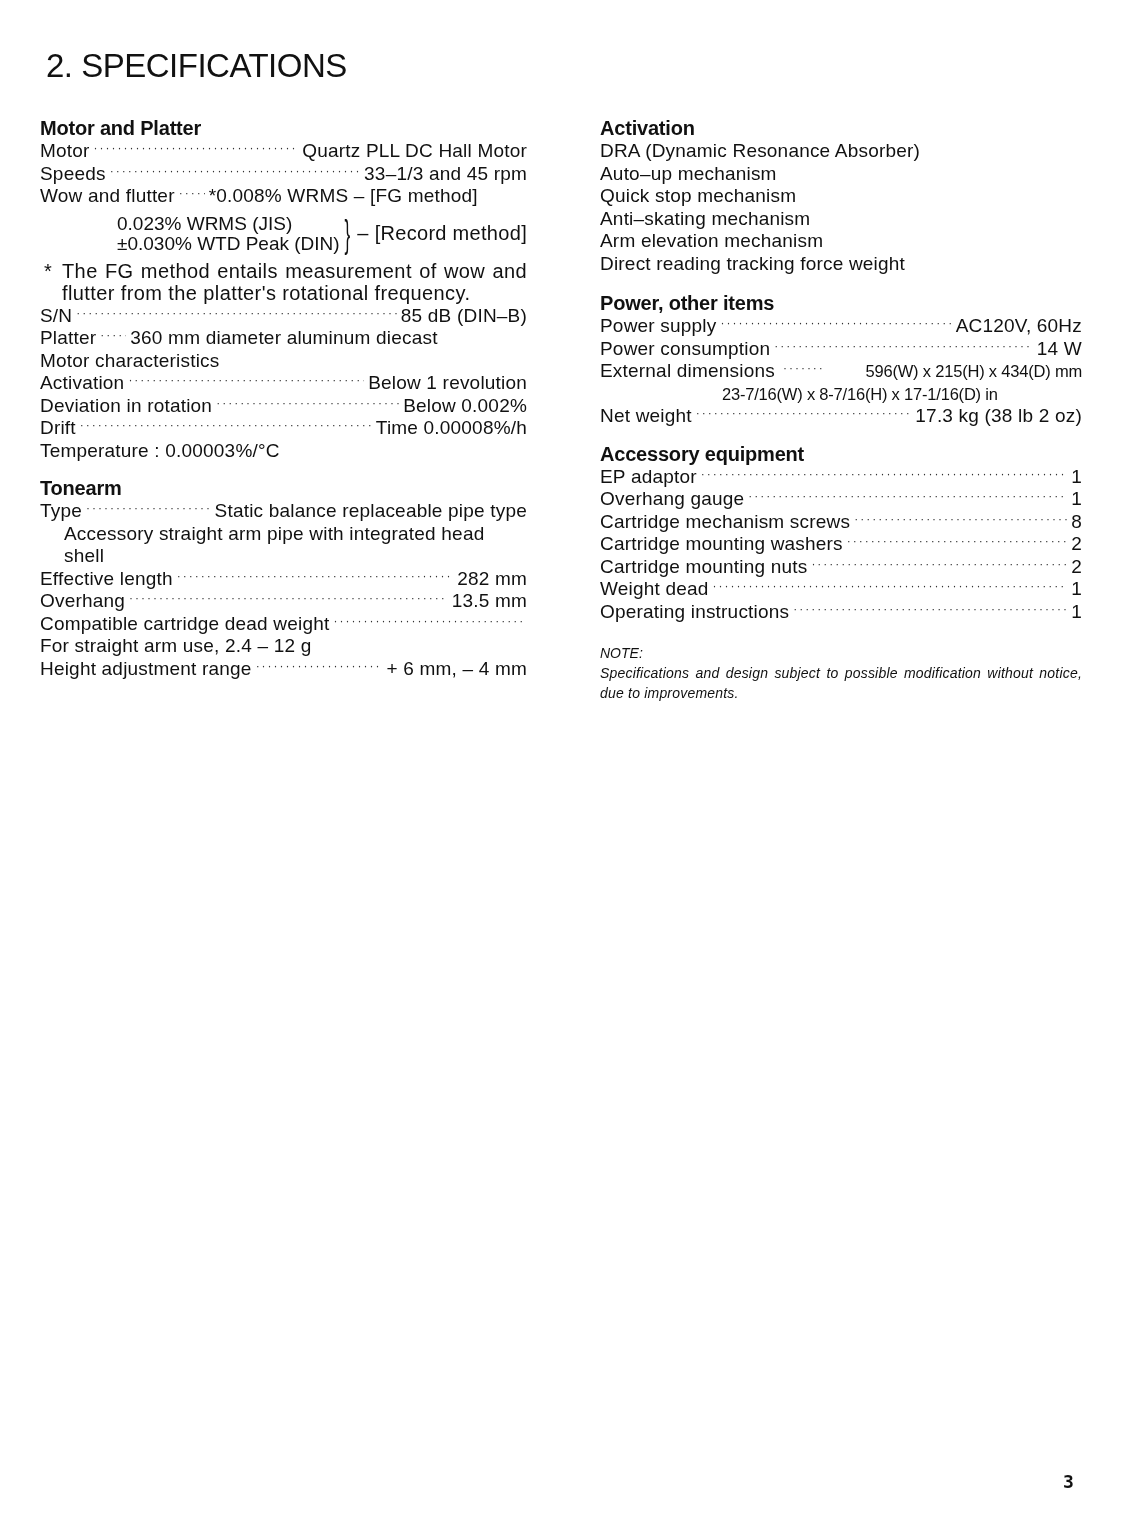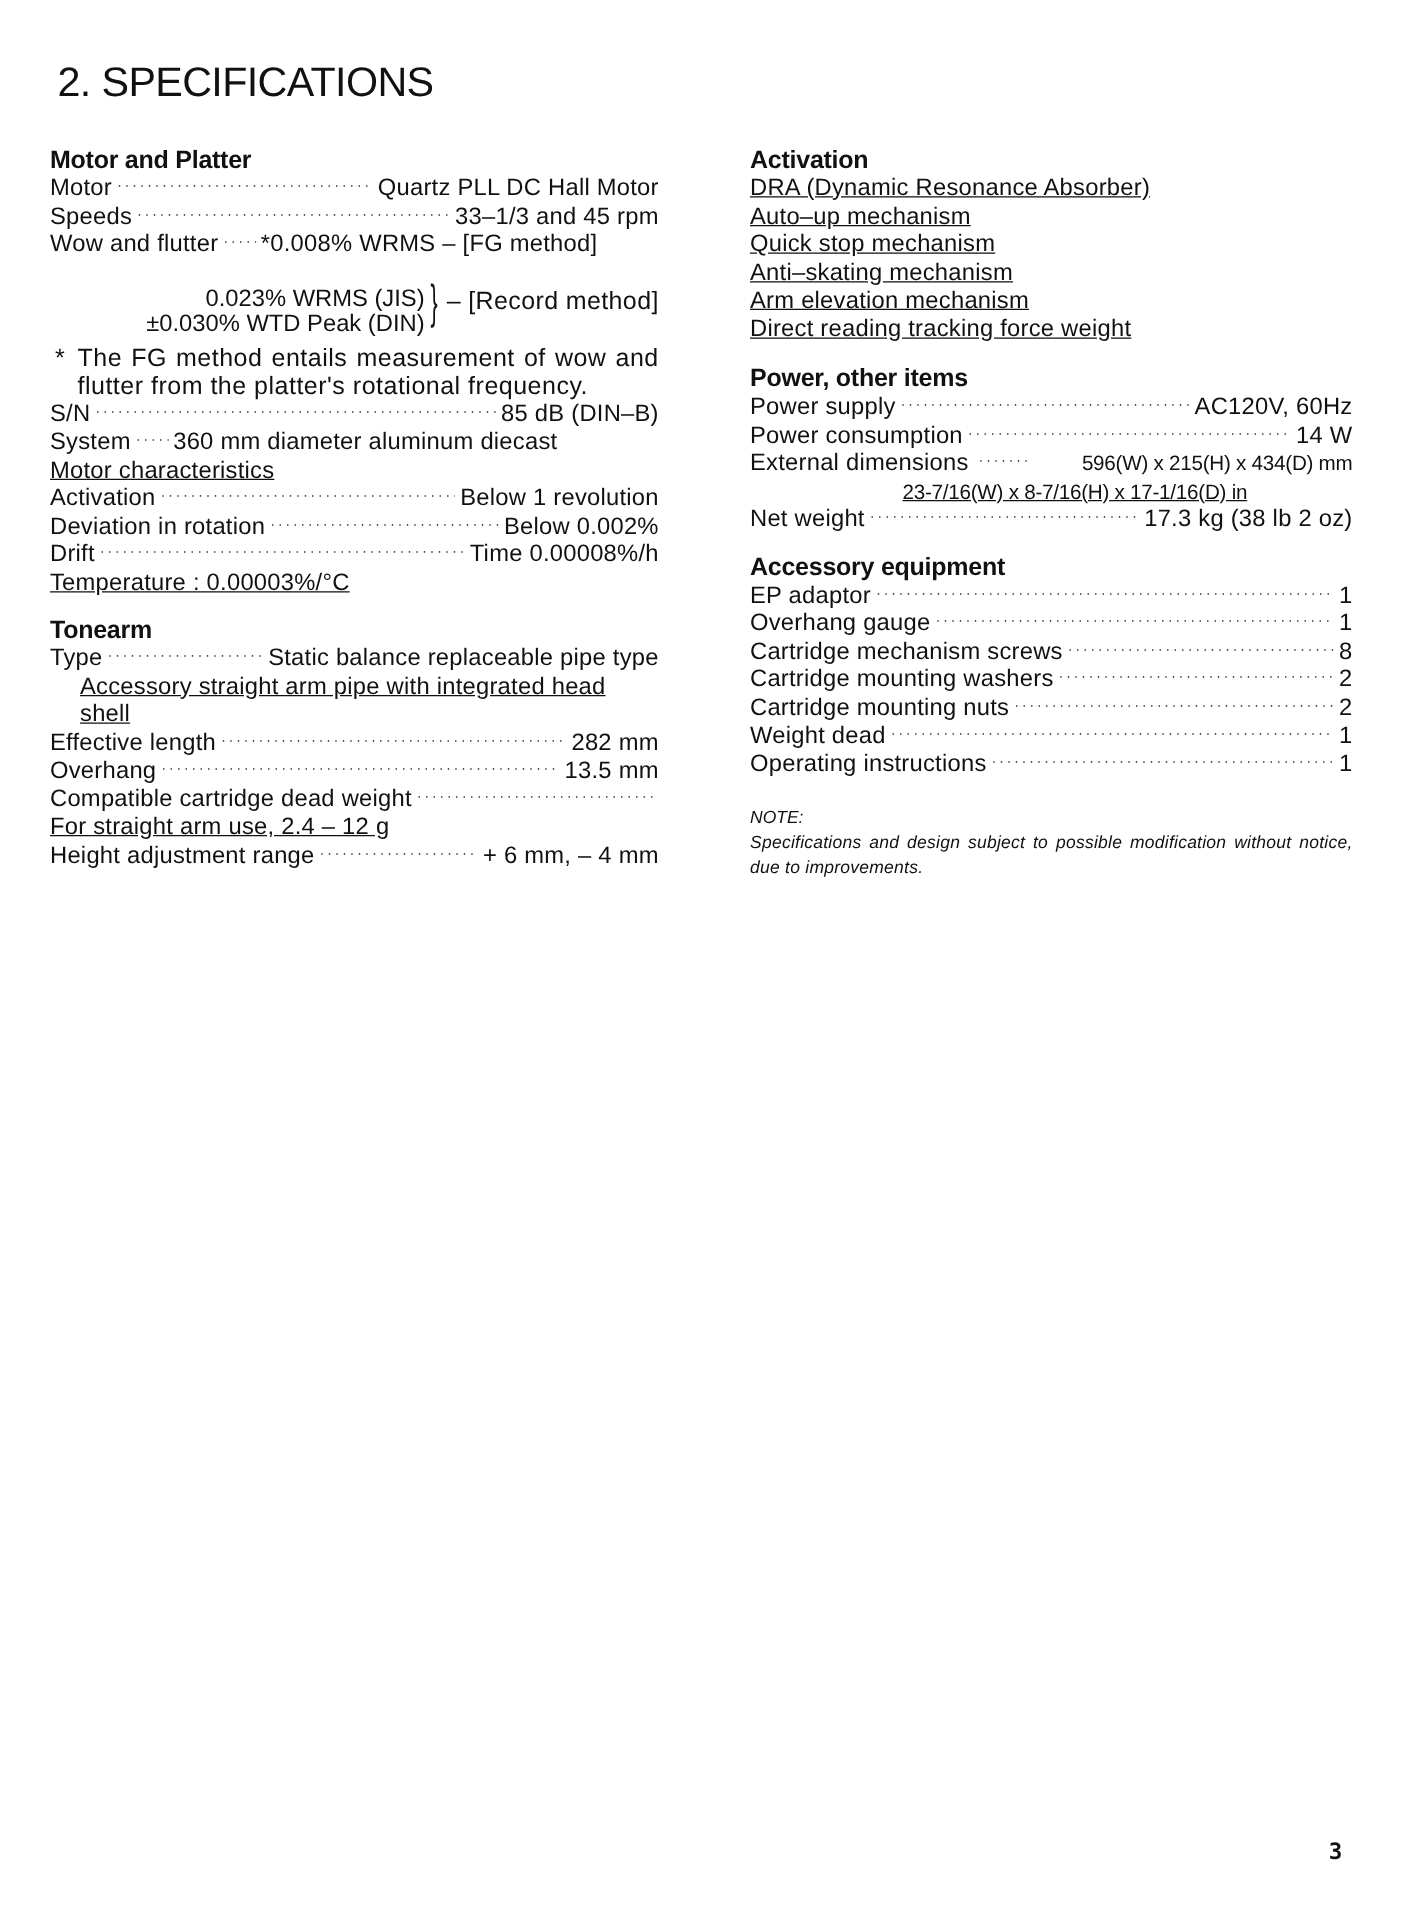--- a/index.html
+++ b/index.html
@@ -31,28 +31,28 @@
     .row .lbl { flex: 0 0 auto; }
     .row .dots {
       flex: 1 1 auto; overflow: hidden; margin: 0 4px;
       font-size: 12px; letter-spacing: 2px; color: #333;
       position: relative; top: -3px;
     }
     .row .dots::before {
       content: "··································································································································";
     }
     .row .val { flex: 0 0 auto; }
-    .line { font-size: 19px; line-height: 22.5px; letter-spacing: 0.2px; white-space: nowrap; text-decoration: underline; }
+    .line { font-size: 19px; line-height: 22.5px; letter-spacing: 0.2px; white-space: nowrap; }
     .right-align { }
     .indent { padding-left: 24px; }
     .record-block {
       display: flex; align-items: center; justify-content: flex-end;
       margin: 6px 0 4px 0;
     }
-    .record-block .lines { text-align: right; font-size: 19px; line-height: 20px; margin-top: 16px; }
+    .record-block .lines { font-size: 19px; line-height: 20px; }
     .record-block .brace {
       font-size: 38px; line-height: 38px; font-weight: 200; margin: 0 4px 0 1px;
       transform: scaleX(0.45); display: inline-block;
     }
     .record-block .rm { font-size: 20px; letter-spacing: 0.3px; }
     .footnote {
       display: flex; font-size: 20px; line-height: 22.5px; margin-top: 6px;
       letter-spacing: 0.4px;
     }
     .footnote .star { width: 22px; flex: 0 0 22px; padding-left: 4px; }
@@ -106,21 +106,21 @@
         <span class="star">*</span>
         <span class="txt">The FG method entails measurement of wow and flutter from the platter's rotational frequency.</span>
       </div>
 
       <div class="row">
         <span class="lbl">S/N</span>
         <span class="dots"></span>
         <span class="val">85 dB (DIN–B)</span>
       </div>
       <div class="row">
-        <span class="lbl">System</span>
+        <span class="lbl">Platter</span>
         <span class="dots" style="flex:0 0 26px;"></span>
         <span class="val">360 mm diameter aluminum diecast</span>
       </div>
       <div class="line">Motor characteristics</div>
       <div class="row">
         <span class="lbl">Activation</span>
         <span class="dots"></span>
         <span class="val">Below 1 revolution</span>
       </div>
       <div class="row">

